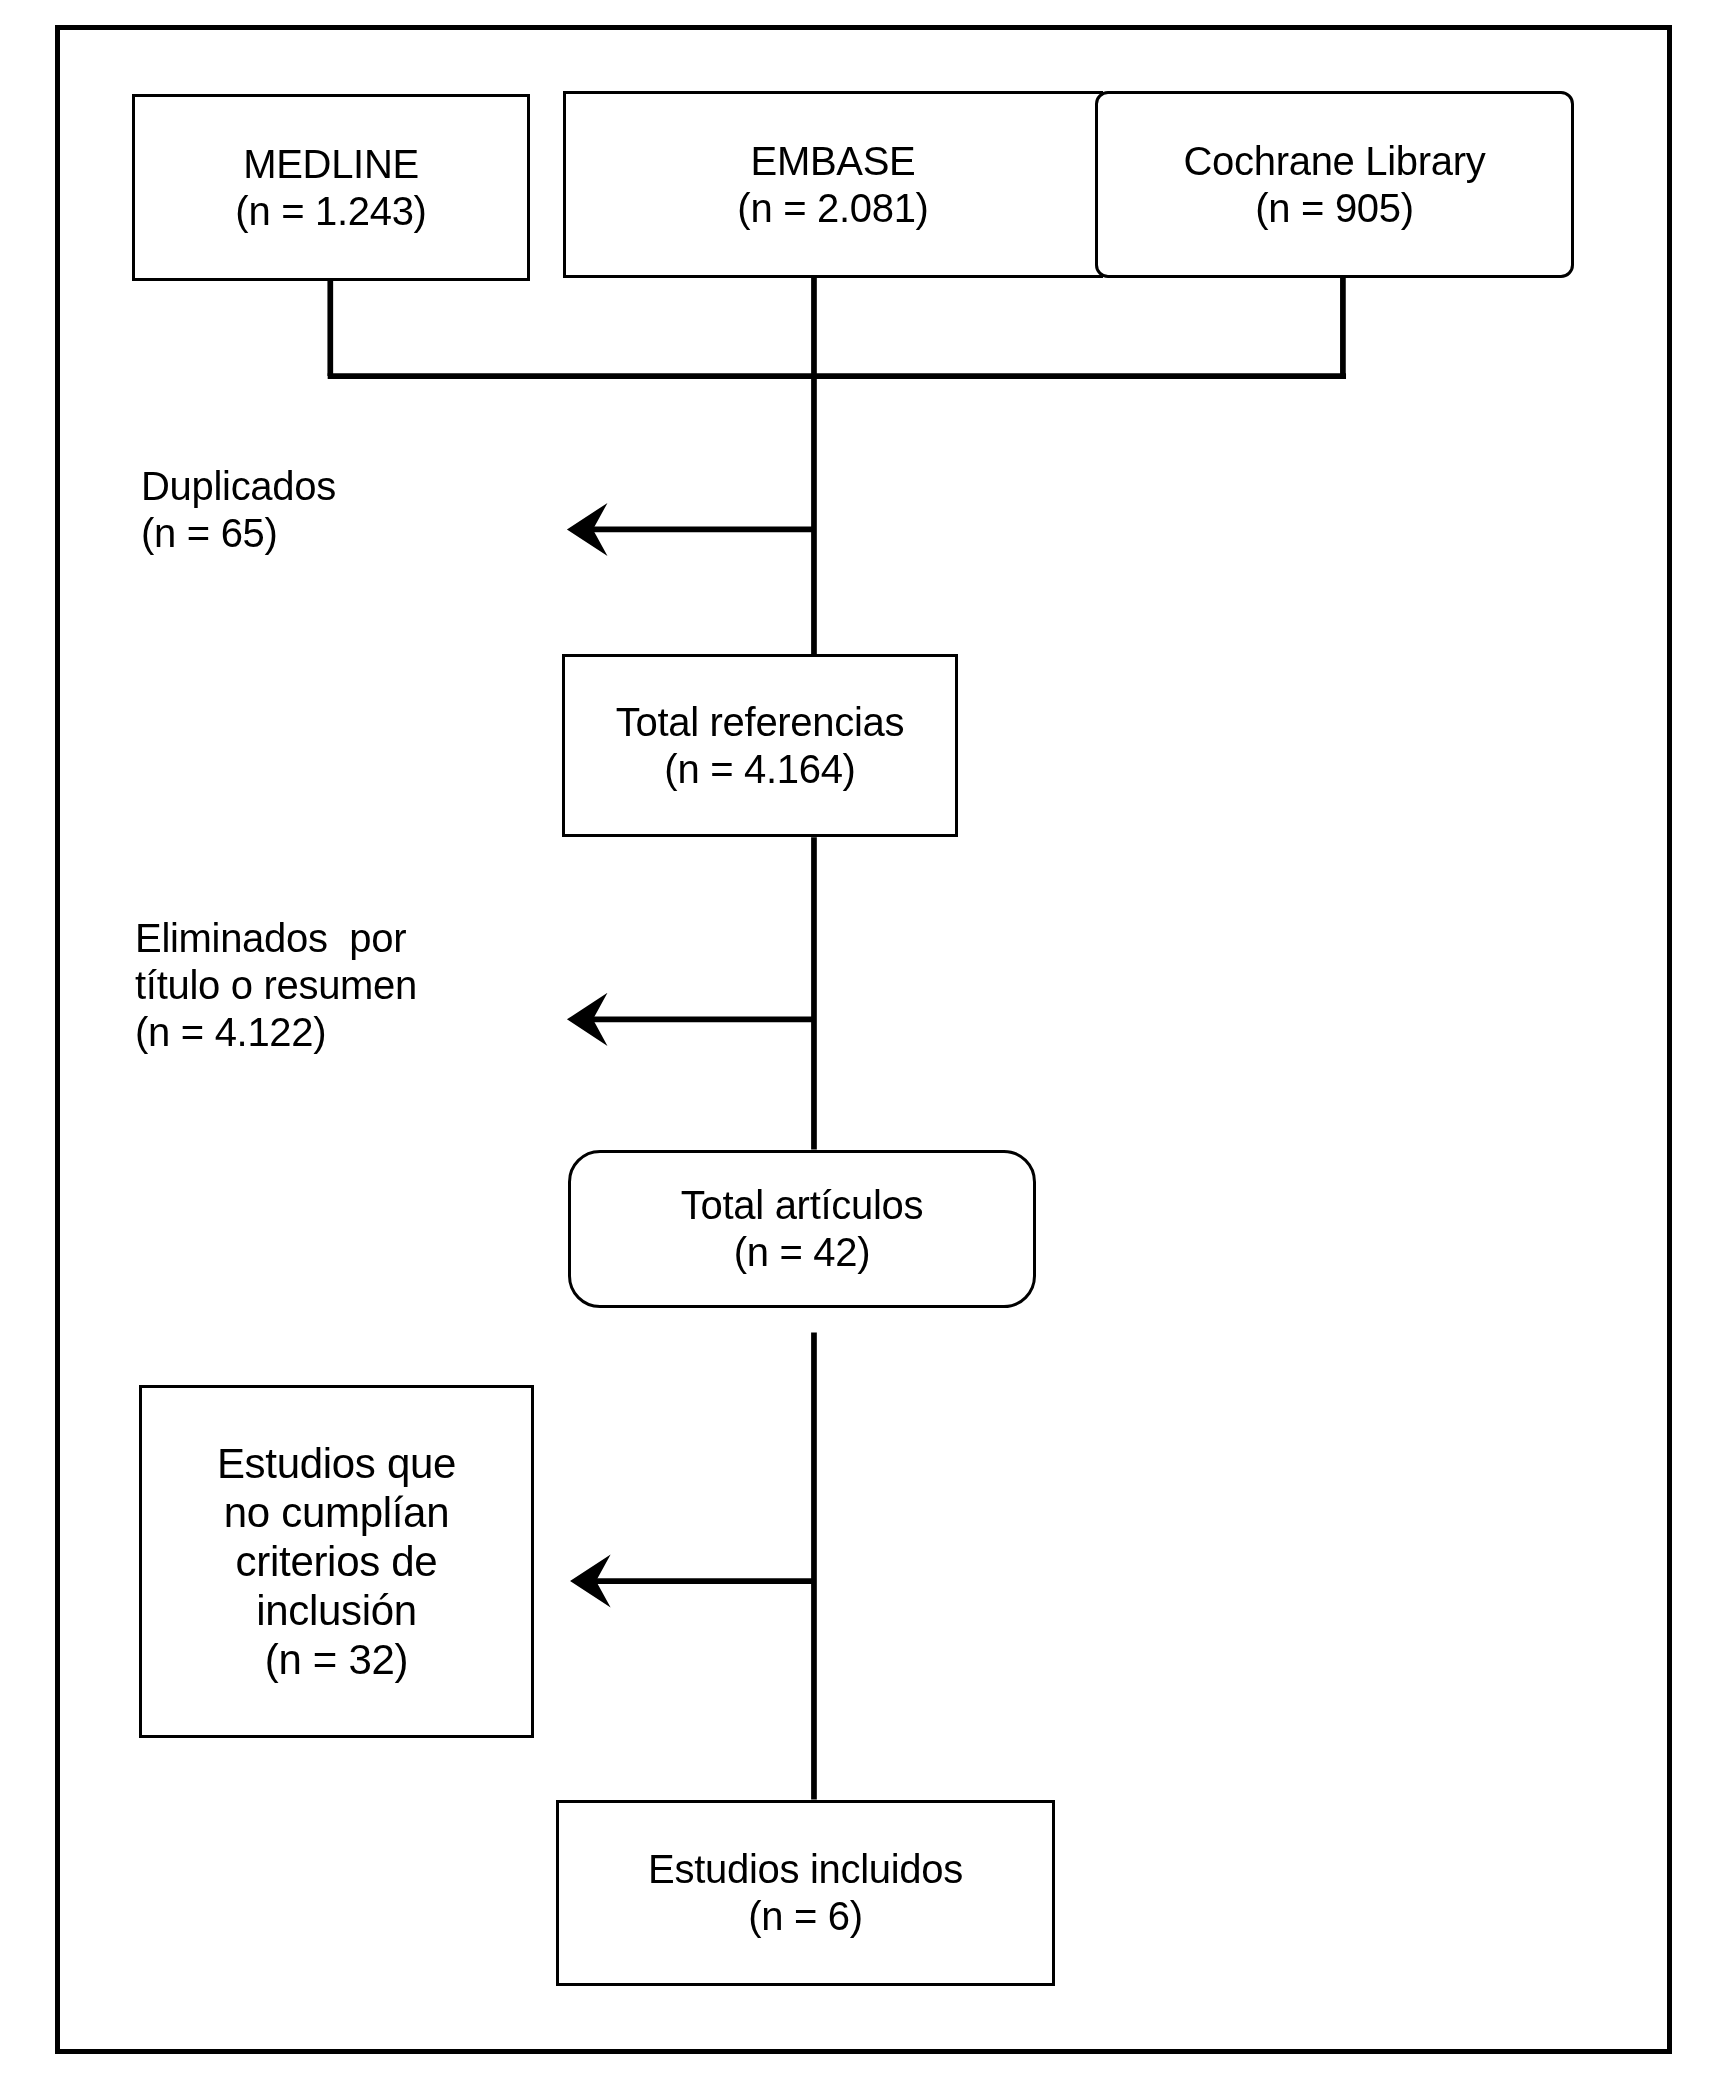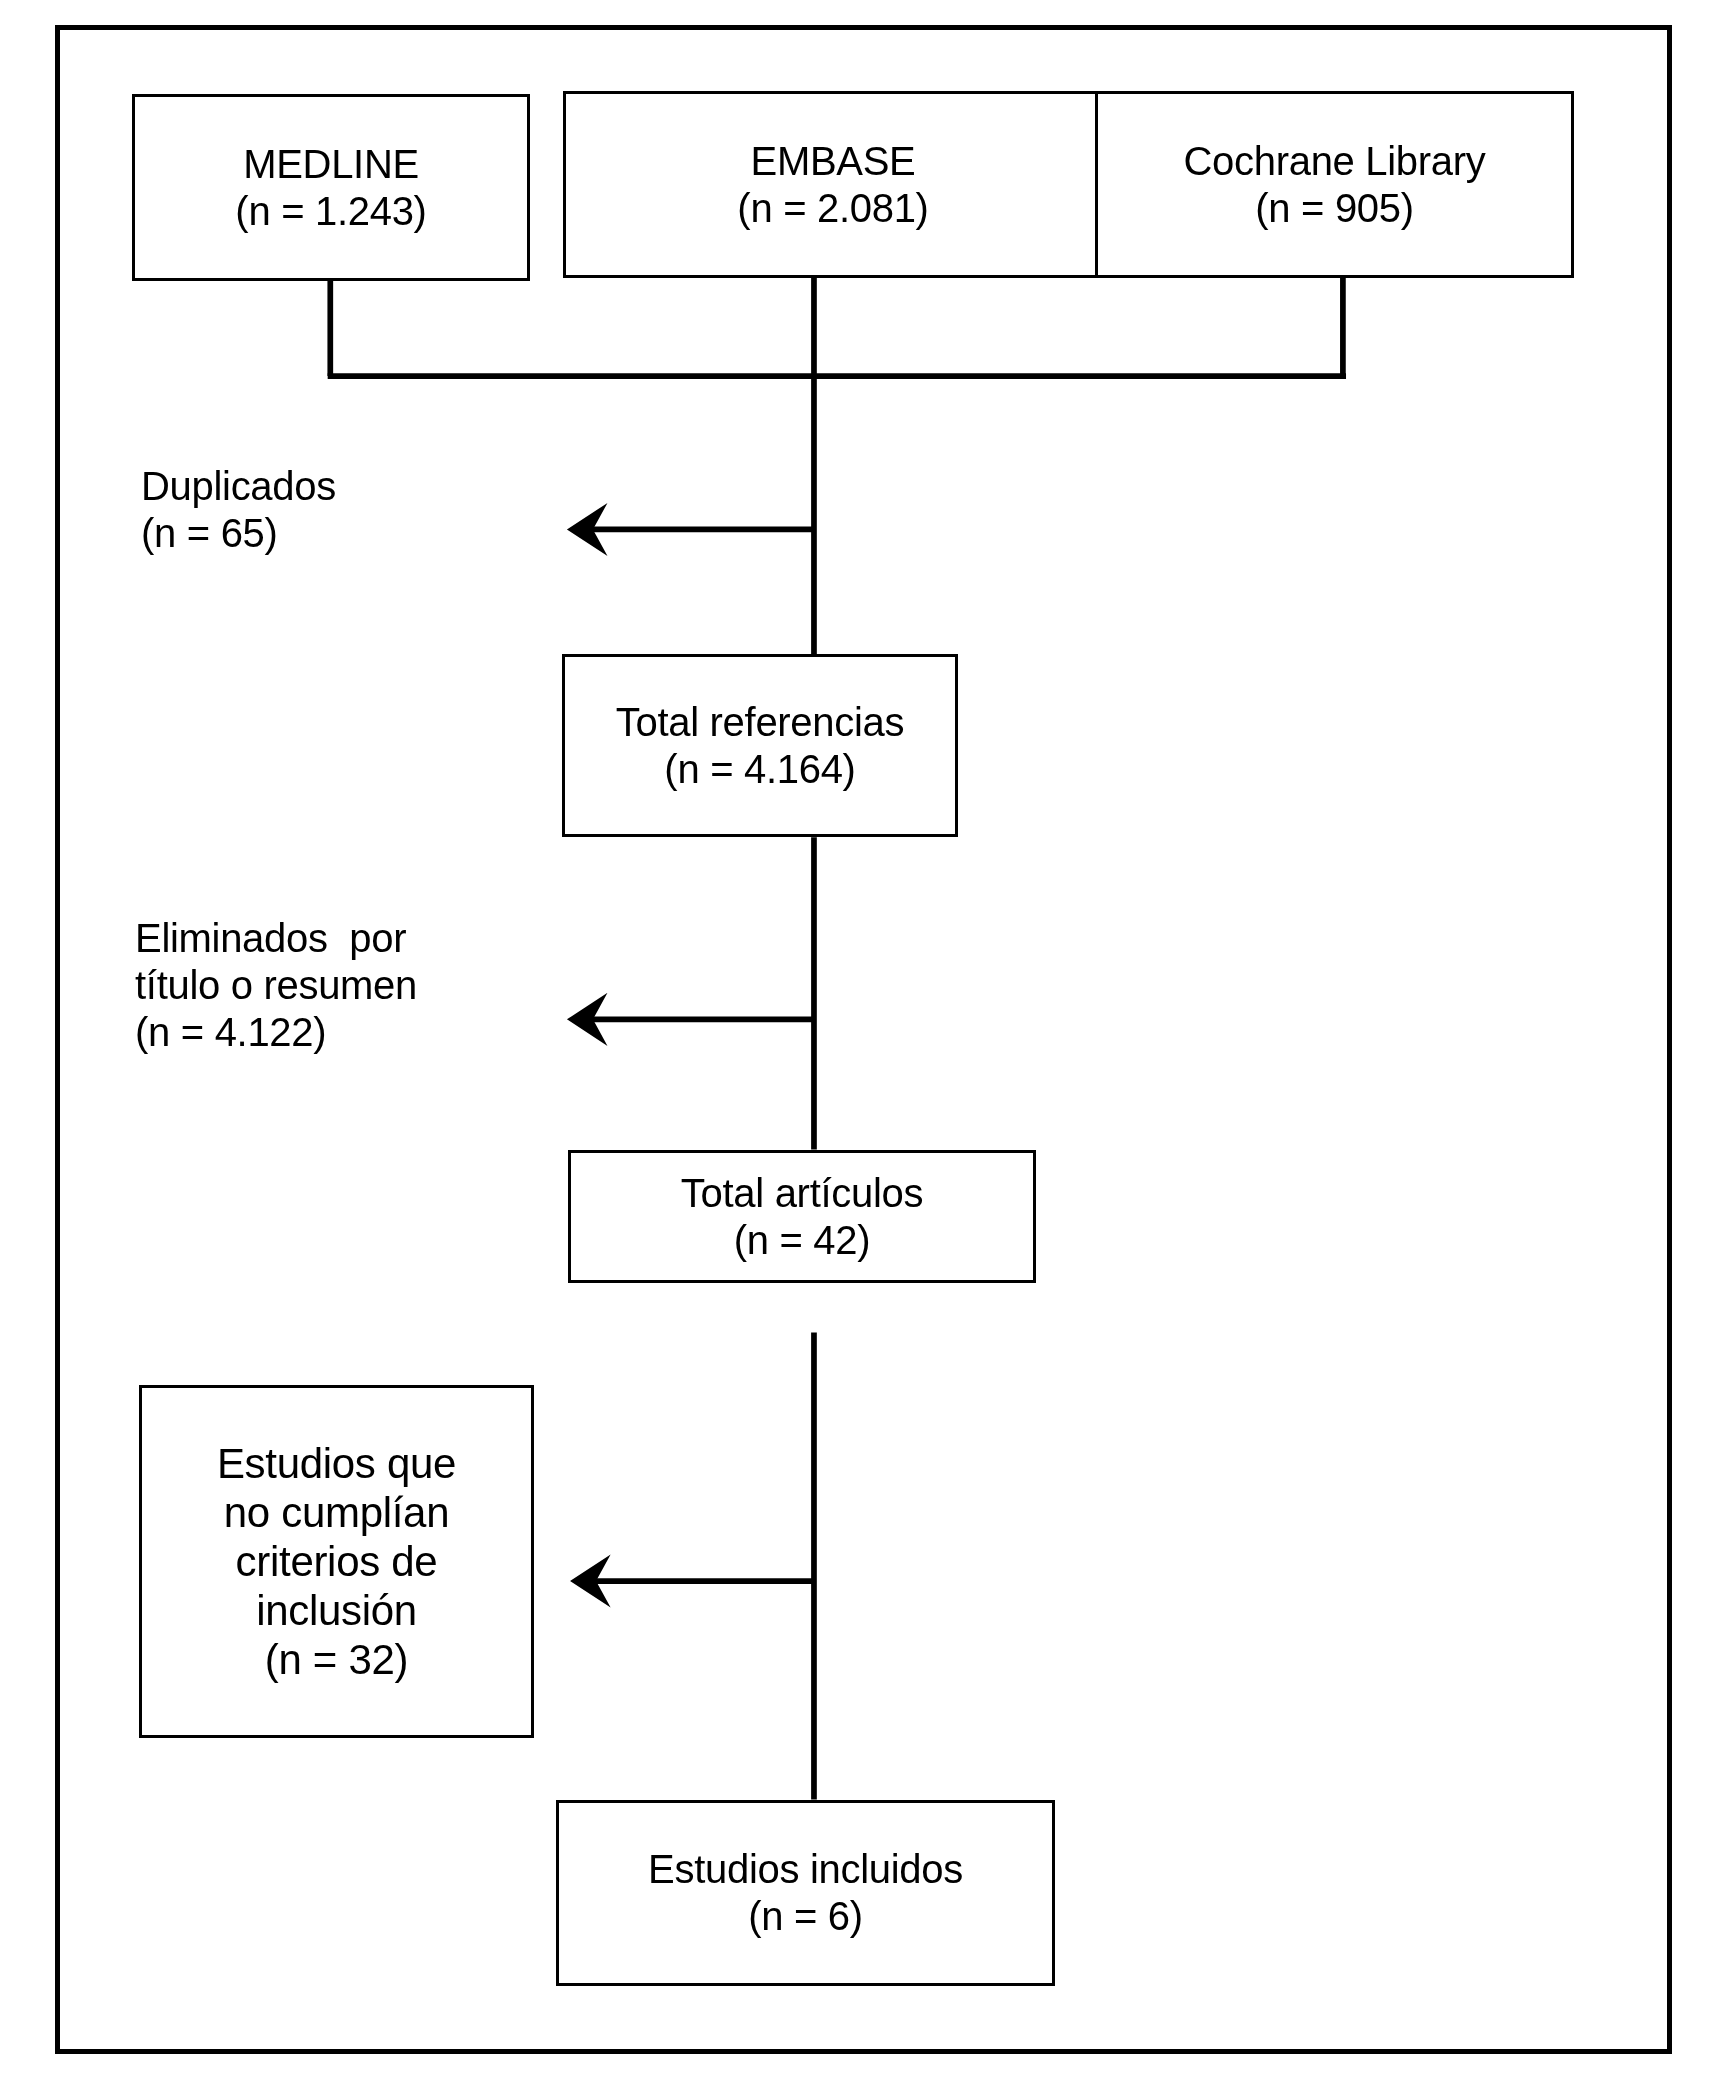--- a/index.html
+++ b/index.html
@@ -67,23 +67,23 @@
     background: transparent;
   }
   .sidelabel .ln {
     display: block;
     white-space: pre;
   }
 
   
   #box-medline      { left: 132px;  top: 94px;  width: 398px;  height: 187px; }
   #box-embase       { left: 563px; top: 91px;  width: 540px;  height: 187px; }
-  #box-cochrane     { left: 1095px; top: 91px;  width: 479px;  height: 187px; }
+  #box-cochrane     { left: 1095px; top: 91px;  width: 479px;  height: 187px; border-radius: 13px; }
   #box-total-refs   { left: 562px; top: 654px; width: 396px;  height: 183px; }
-  #box-total-arts   { left: 568px; top: 1150px; width: 468px;  height: 133px; }
+  #box-total-arts   { left: 568px; top: 1150px; width: 468px;  height: 158px; border-radius: 32px; }
   #box-excluded     { left: 139px;  top: 1385px; width: 395px;  height: 353px;
                       font-size: 42px; }
   #box-included     { left: 556px; top: 1800px; width: 499px;  height: 186px; }
 
   
   #label-duplicados { left: 141px; top: 463px;  width: 395px; }
   #label-eliminados { left: 135px; top: 915px; width: 427px; }
 </style>
 </head>
 <body>

